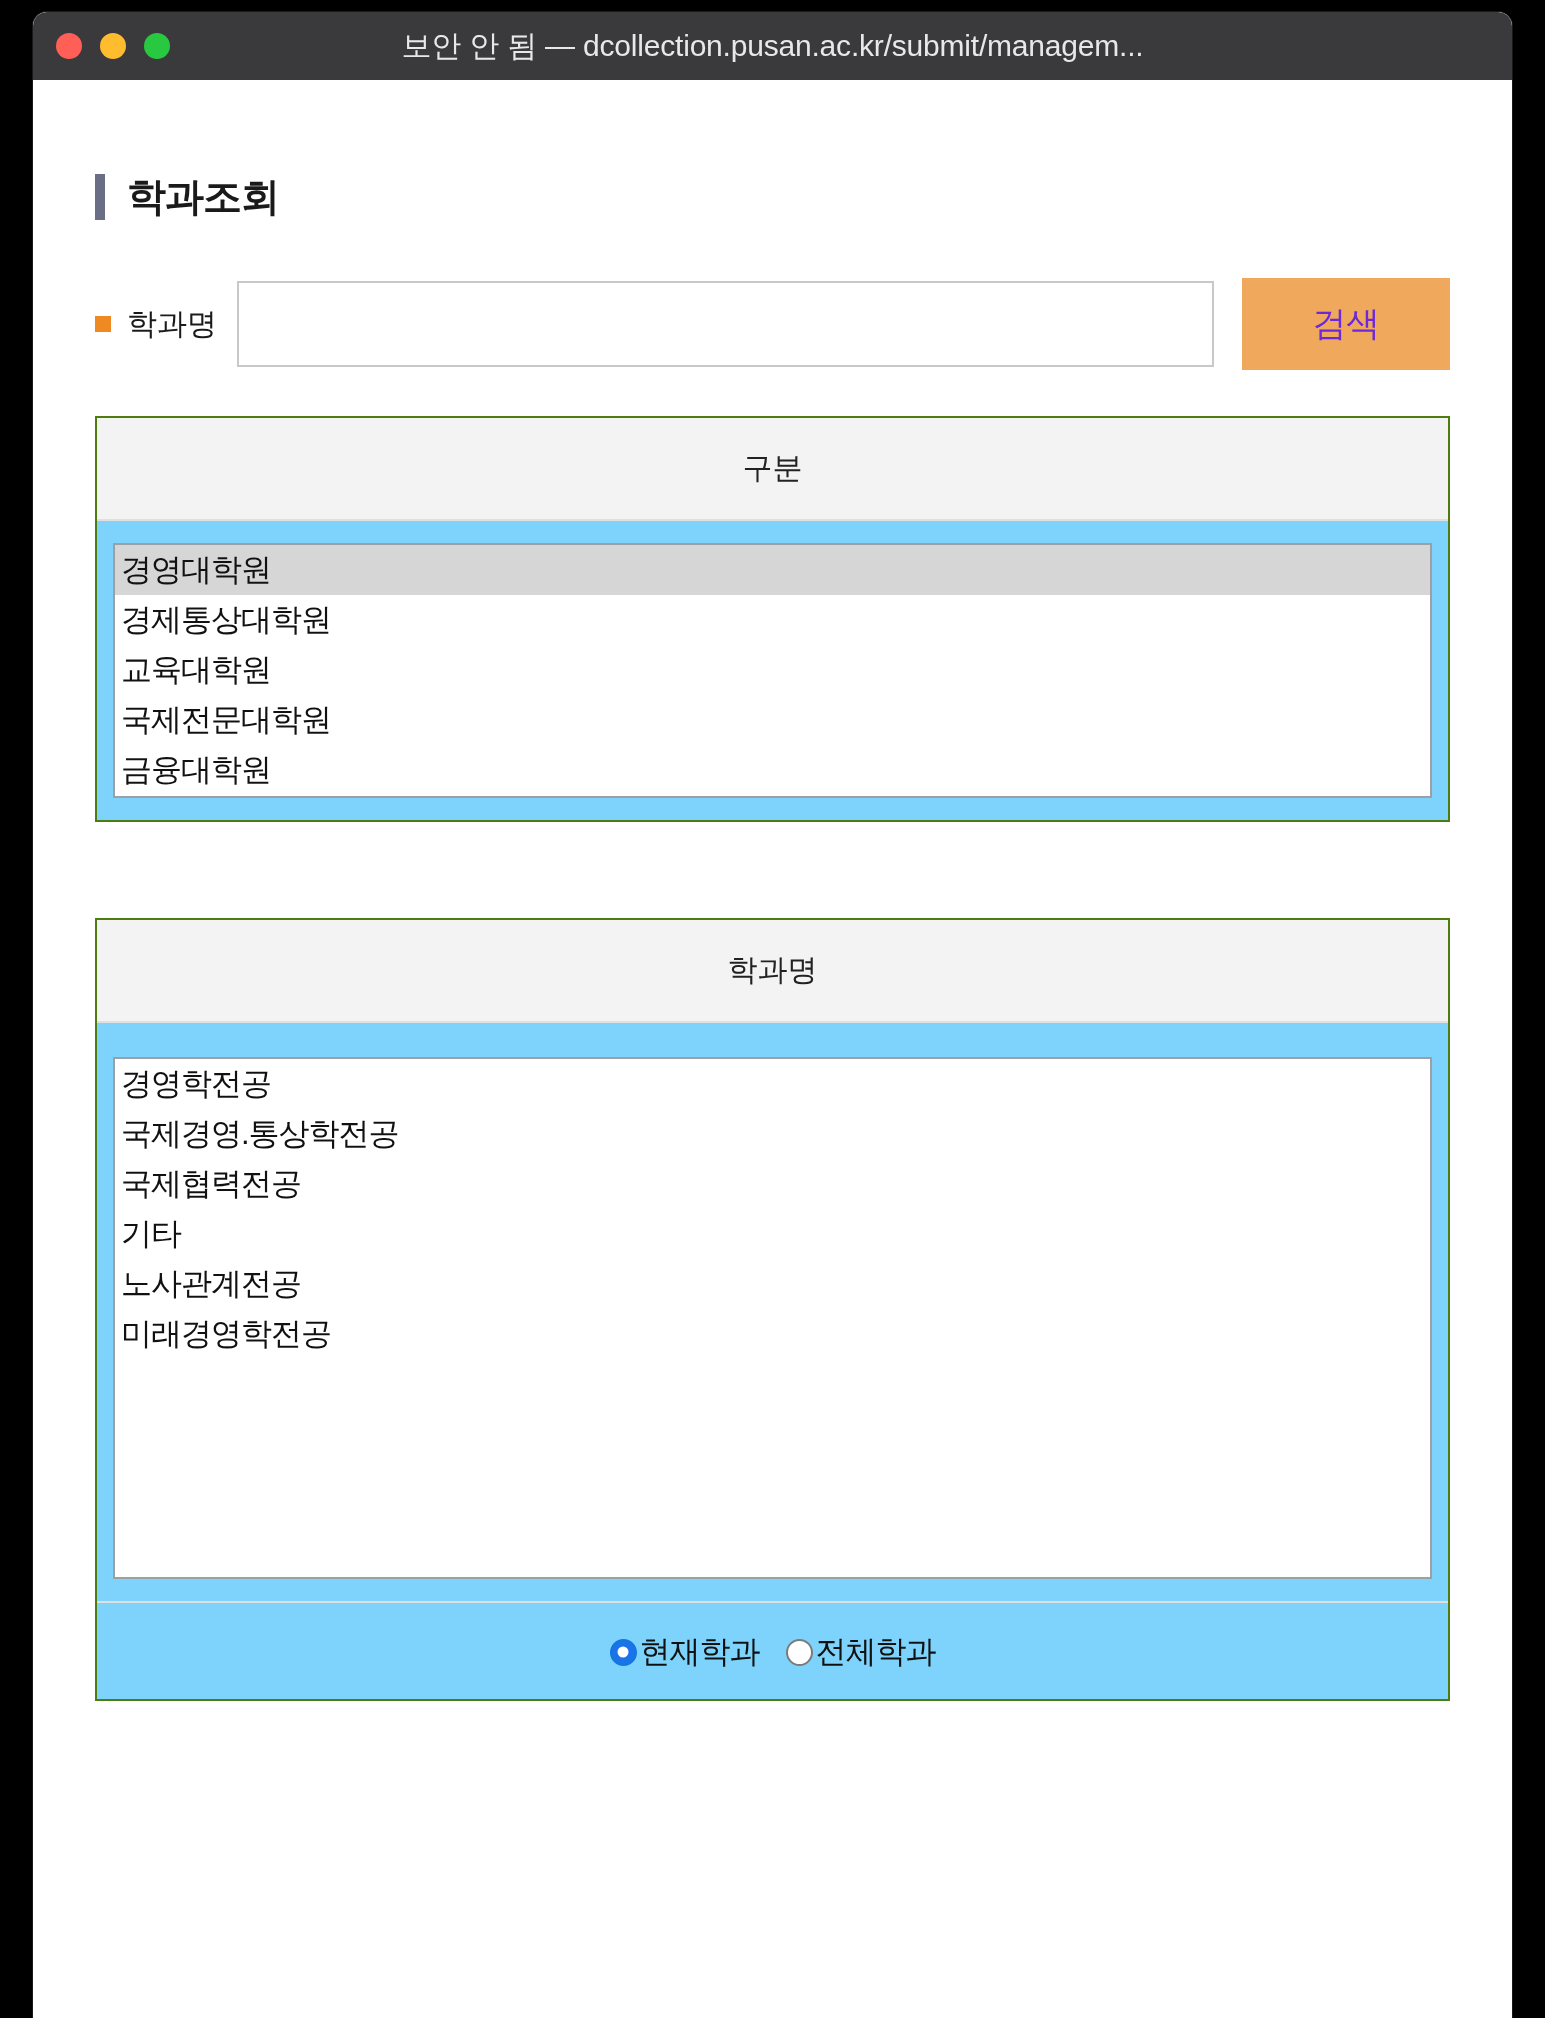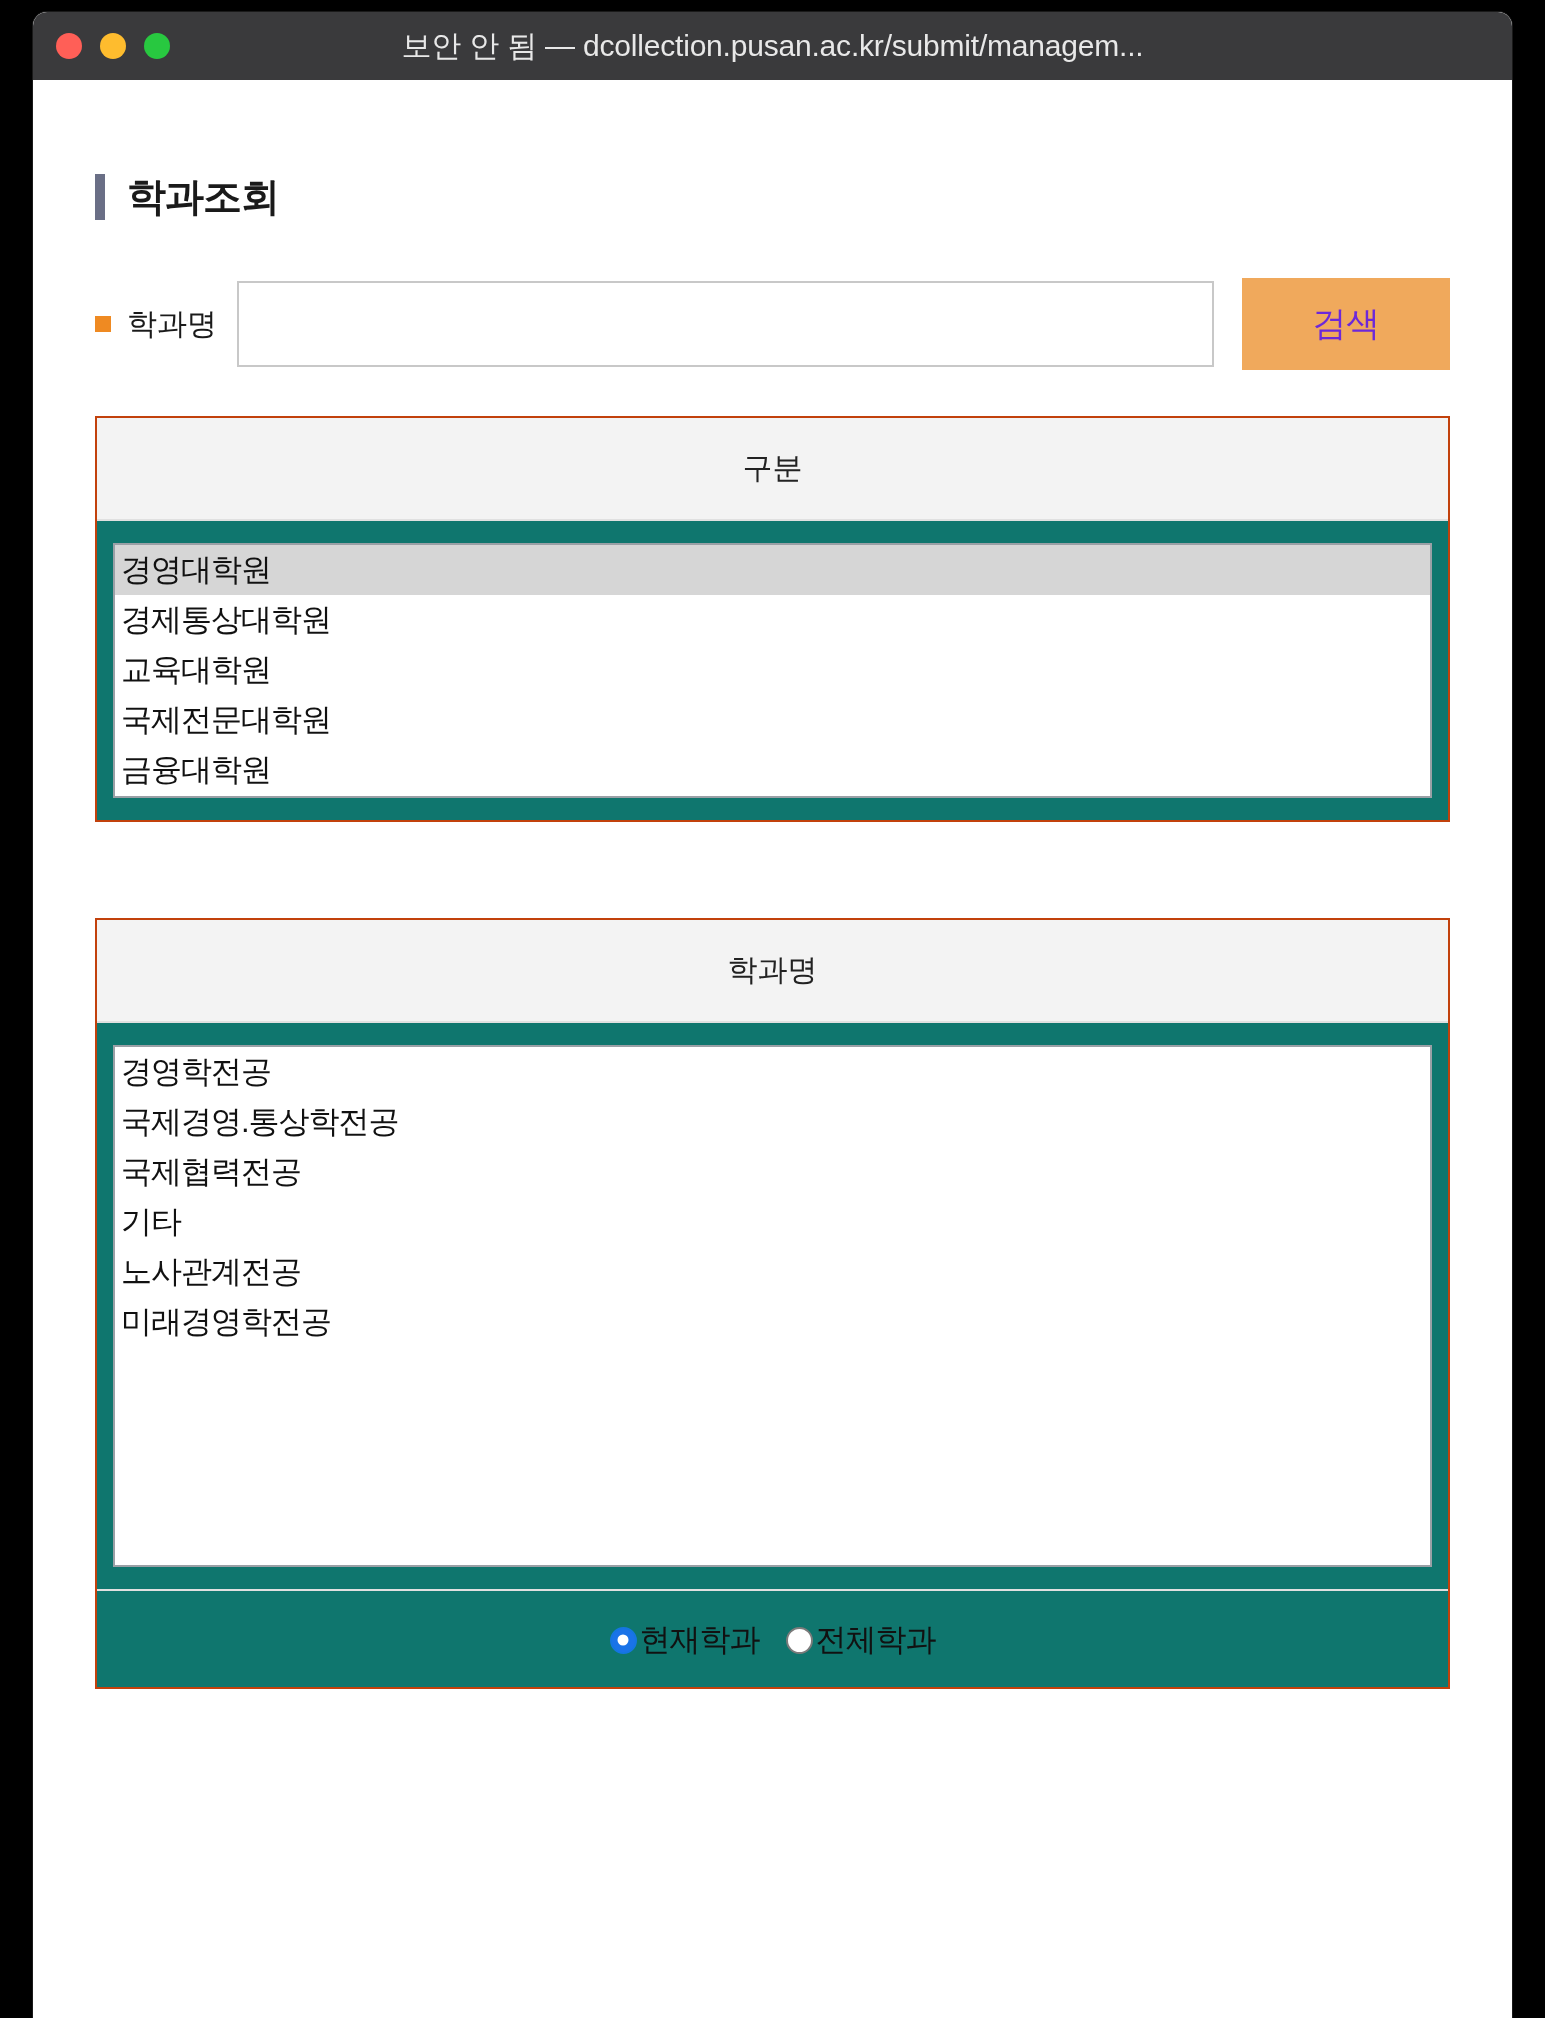--- a/index.html
+++ b/index.html
@@ -134,22 +134,22 @@
     border: none;
     color: #6d28d9;
     font-size: 34px;
     font-family: "Liberation Sans", sans-serif;
     cursor: pointer;
     letter-spacing: -0.5px;
   }
 
   
   .panel {
-    border: 2px solid #c2410c;
-    background: #0f766e;
+    border: 2px solid #4d7c0f;
+    background: #7dd3fc;
     margin-top: 46px;
     box-sizing: border-box;
   }
   .panel-header {
     background: #f3f3f3;
     border-bottom: 2px solid #e0e0e0;
     text-align: center;
     font-size: 30px;
     color: #222;
     padding: 30px 0;
@@ -157,21 +157,21 @@
   .panel-body {
     padding: 22px 16px 22px 16px;
   }
   .listbox {
     border: 2px solid #9aa0a6;
     background: #ffffff;
     box-sizing: border-box;
     overflow: hidden;
   }
   .listbox.dept { height: 255px; }
-  .listbox.major { height: 522px; }
+  .listbox.major { height: 522px; margin-top: 12px; }
 
   .list-item {
     font-size: 31px;
     line-height: 50px;
     padding: 0 6px;
     color: #111;
     white-space: nowrap;
     letter-spacing: -1px;
     cursor: default;
   }

